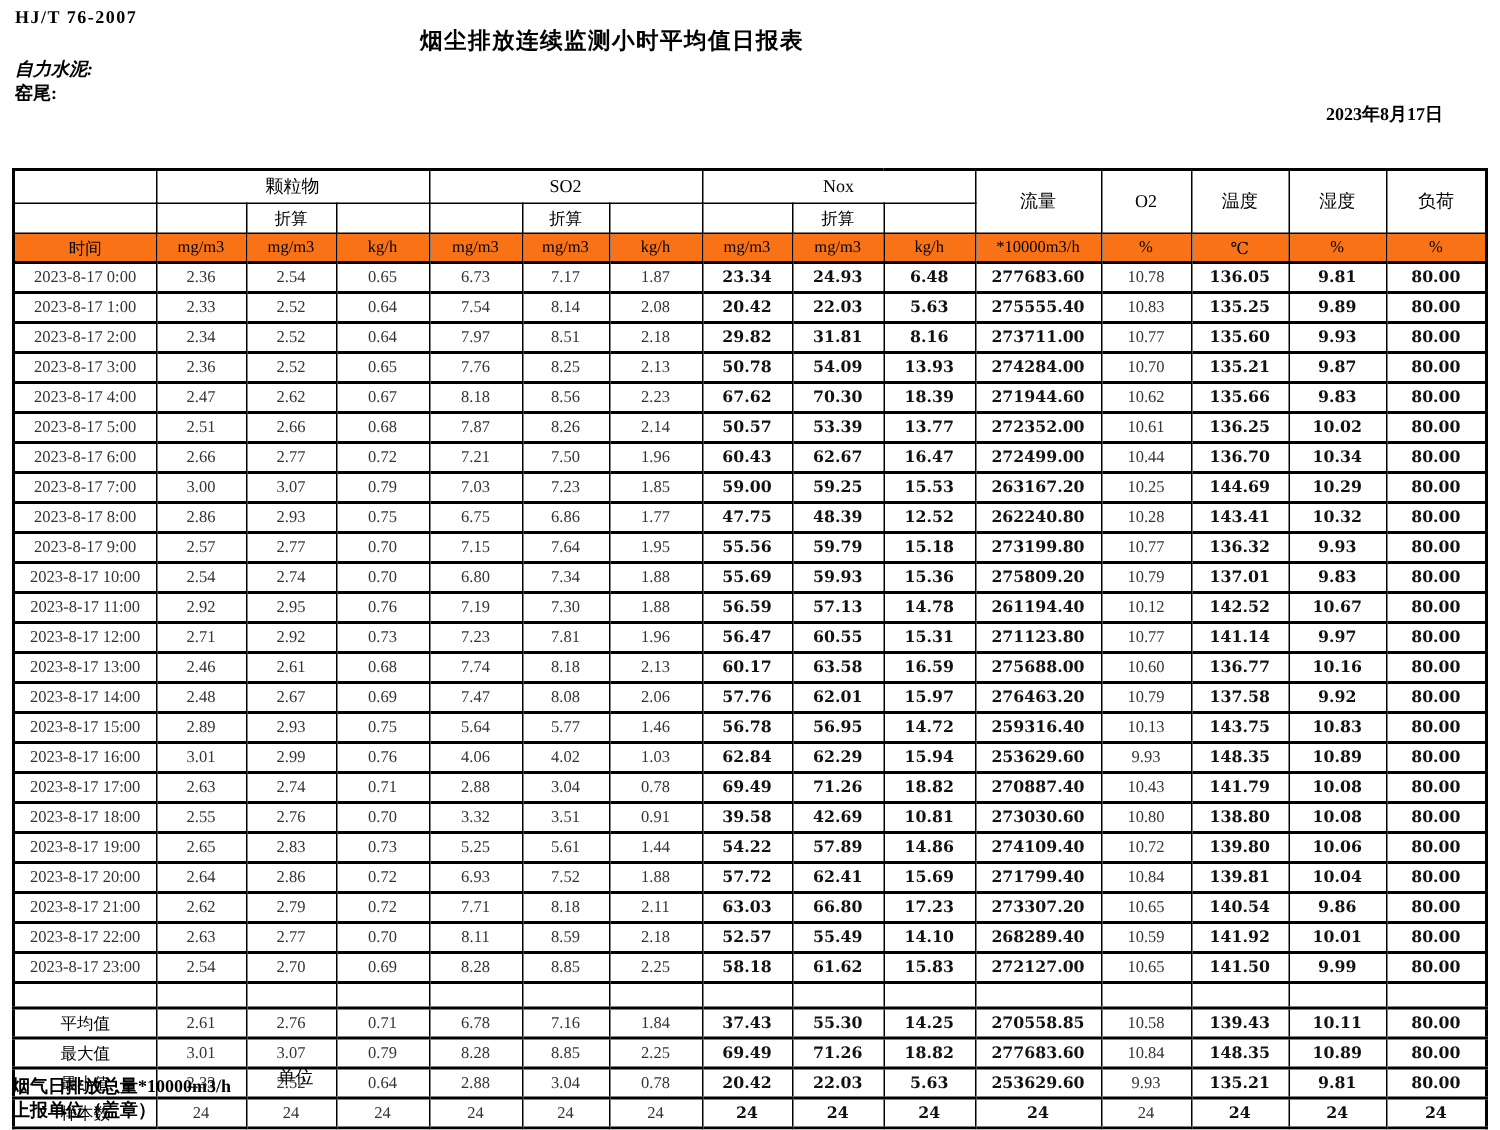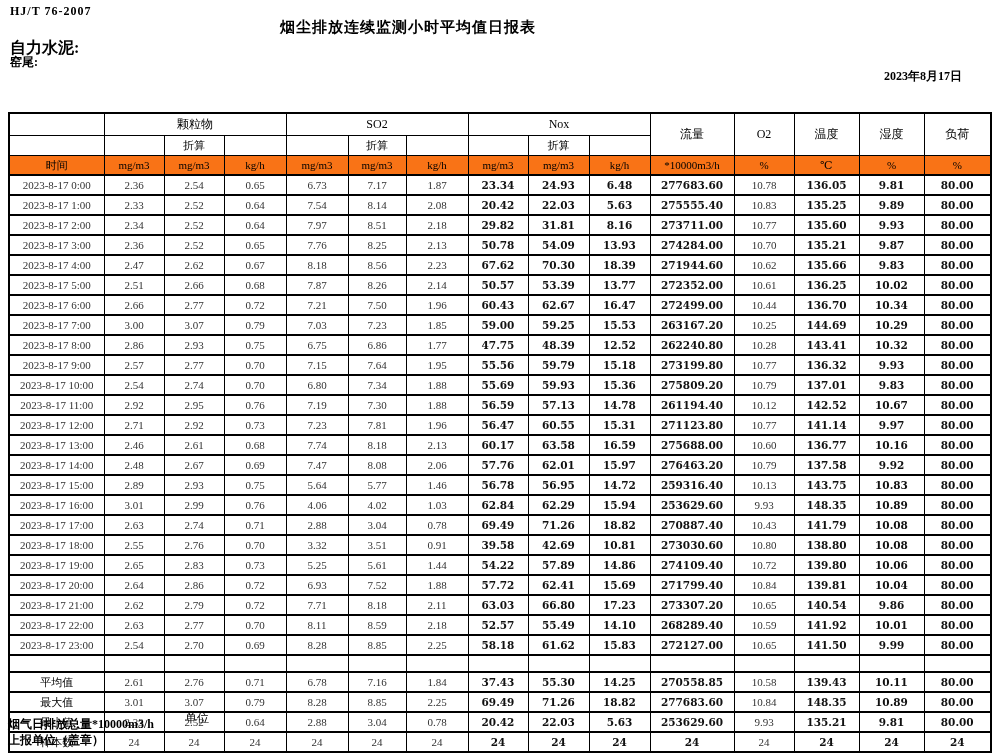--- a/index.html
+++ b/index.html
@@ -3,21 +3,21 @@
 <meta charset="utf-8">
 <style>
   html,body{margin:0;padding:0;}
   body{
     width:1000px;height:753px;background:#ffffff;position:relative;
     font-family:"Liberation Serif","DejaVu Serif",serif;color:#000;
   }
   .abs{position:absolute;}
   #doc-code{left:10px;top:4px;font-size:12px;font-weight:bold;letter-spacing:1px;}
   #page-title{left:0;top:18px;width:816px;text-align:center;font-size:15px;font-weight:bold;letter-spacing:1px;}
-  #company{left:10px;top:38px;font-size:16px;font-weight:bold;}
+  #company{left:10px;top:38px;font-size:12px;font-weight:bold;font-style:italic;}
   #site{left:10px;top:54px;font-size:12px;font-weight:bold;}
   #report-date{right:38px;top:68px;font-size:12px;font-weight:bold;text-align:center;}
 
   table#report{
     position:absolute;left:8px;top:76px;border-collapse:collapse;
     border:2px solid #000;border-bottom:3px solid #000;table-layout:fixed;margin-top:36px;
   }
   #report td{
     border:1px solid #000;text-align:center;padding:0;overflow:hidden;
     white-space:nowrap;font-size:11px;height:18px;color:#333;

